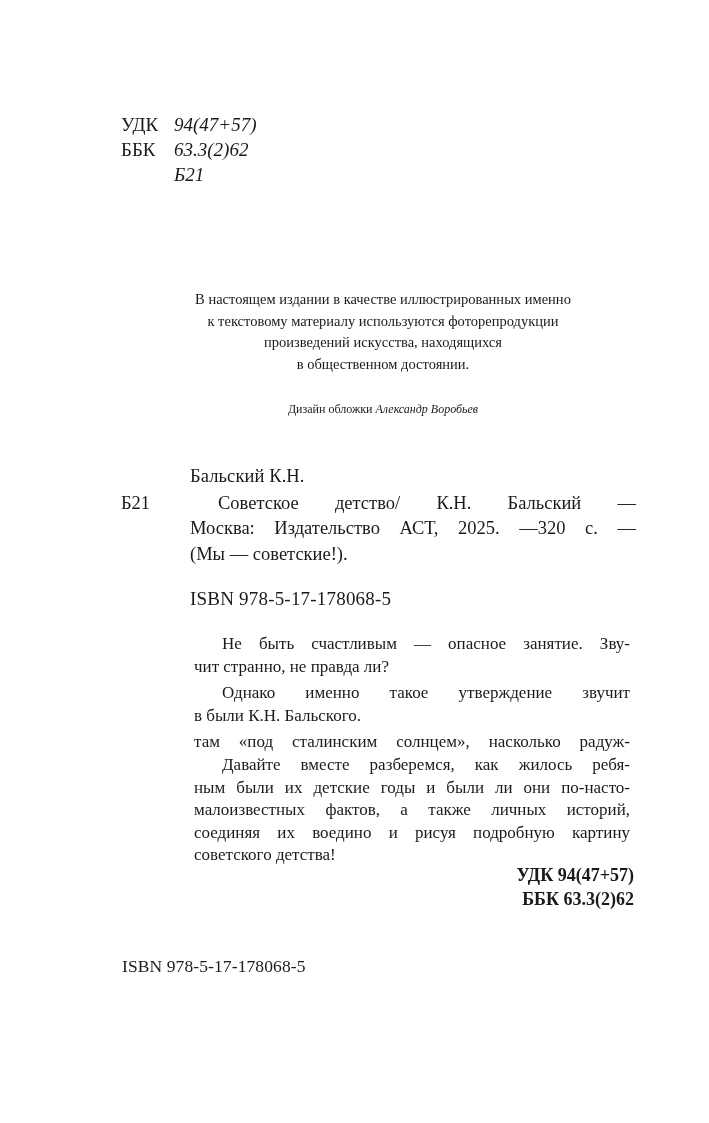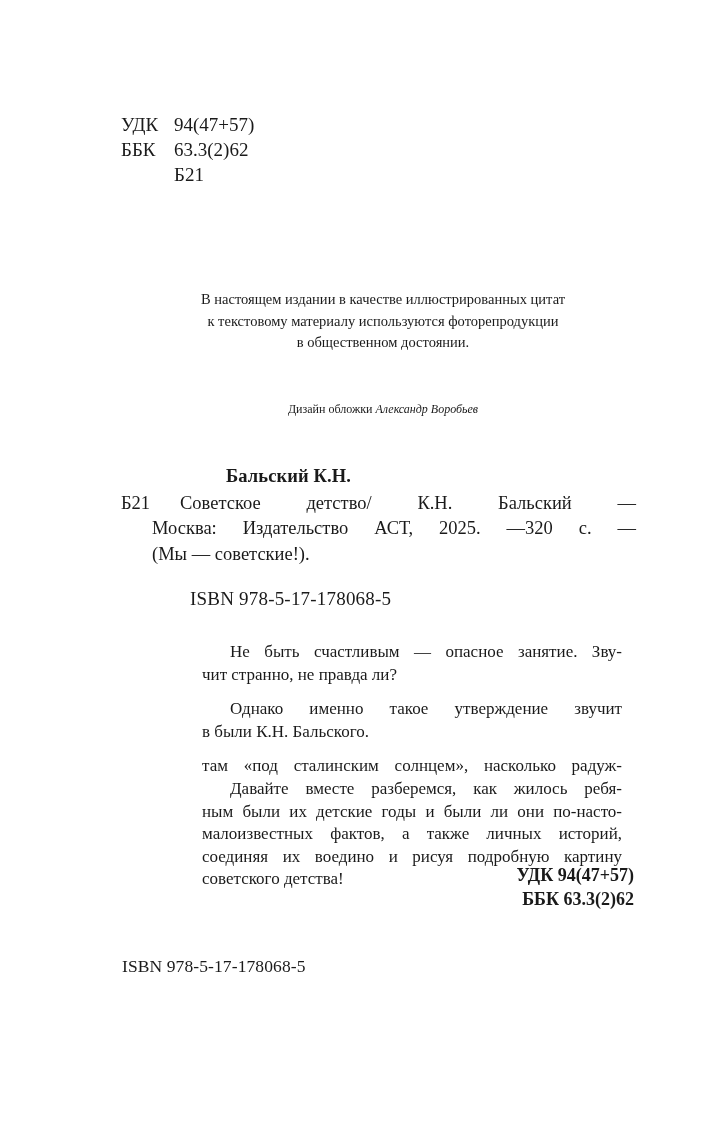--- a/index.html
+++ b/index.html
@@ -32,20 +32,21 @@
   }
   .class-row {
     display: block;
   }
   .class-label {
     display: inline-block;
     width: 53px;
   }
   .class-value {
     display: inline-block;
+    font-style: italic;
   }
   .class-row.code-only .class-label {
     visibility: hidden;
   }
 
   
   .notice {
     position: absolute;
     left: 70px;
     top: 289px;
@@ -73,35 +74,35 @@
   
   .biblio {
     position: absolute;
     left: 121px;
     top: 464px;
     width: 515px;
     font-size: 18.5px;
     line-height: 25.5px;
   }
   .biblio-author {
-    margin-left: 105px;
-    font-weight: bold;
+    margin-left: 69px;
+    font-weight: normal;
     letter-spacing: 0.1px;
   }
   .biblio-body {
     position: relative;
     margin-top: 1px;
   }
   .biblio-sigla {
     position: absolute;
     left: 0;
     top: 0;
   }
   .biblio-text {
-    margin-left: 31px;
+    margin-left: 69px;
     text-align: justify;
     text-justify: inter-word;
   }
   .biblio-text .l1 {
     display: block;
     text-indent: 28px;
     text-align: justify;
     text-align-last: justify;
   }
   .biblio-text .l2 {
@@ -126,21 +127,21 @@
   .annotation {
     position: absolute;
     left: 190px;
     top: 629px;
     width: 444px;
     font-size: 17px;
     line-height: 22.6px;
     text-align: justify;
   }
   .annotation p {
-    margin: 12px;
+    margin: 4px;
   }
   .annotation .ln {
     display: block;
   }
   .annotation .ln.j {
     text-align: justify;
     text-align-last: justify;
   }
   .annotation .ln.ind {
     text-indent: 28px;
@@ -196,22 +197,23 @@
     </div>
     <div class="class-row">
       <span class="class-label">ББК</span><span class="class-value">63.3(2)62</span>
     </div>
     <div class="class-row code-only">
       <span class="class-label"></span><span class="class-value">Б21</span>
     </div>
   </div>
 
   <div class="notice">
-    <div>В настоящем издании в качестве иллюстрированных цитат</div>
+    <div>В настоящем издании в качестве иллюстрированных именно</div>
     <div>к текстовому материалу используются фоторепродукции</div>
+    <div>произведений искусства, находящихся</div>
     <div>в общественном достоянии.</div>
   </div>
 
   <div class="credit">
     <span>Дизайн обложки </span><span class="designer">Александр Воробьев</span>
   </div>
 
   <div class="biblio">
     <div class="biblio-author">Бальский К.Н.</div>
     <div class="biblio-body">

